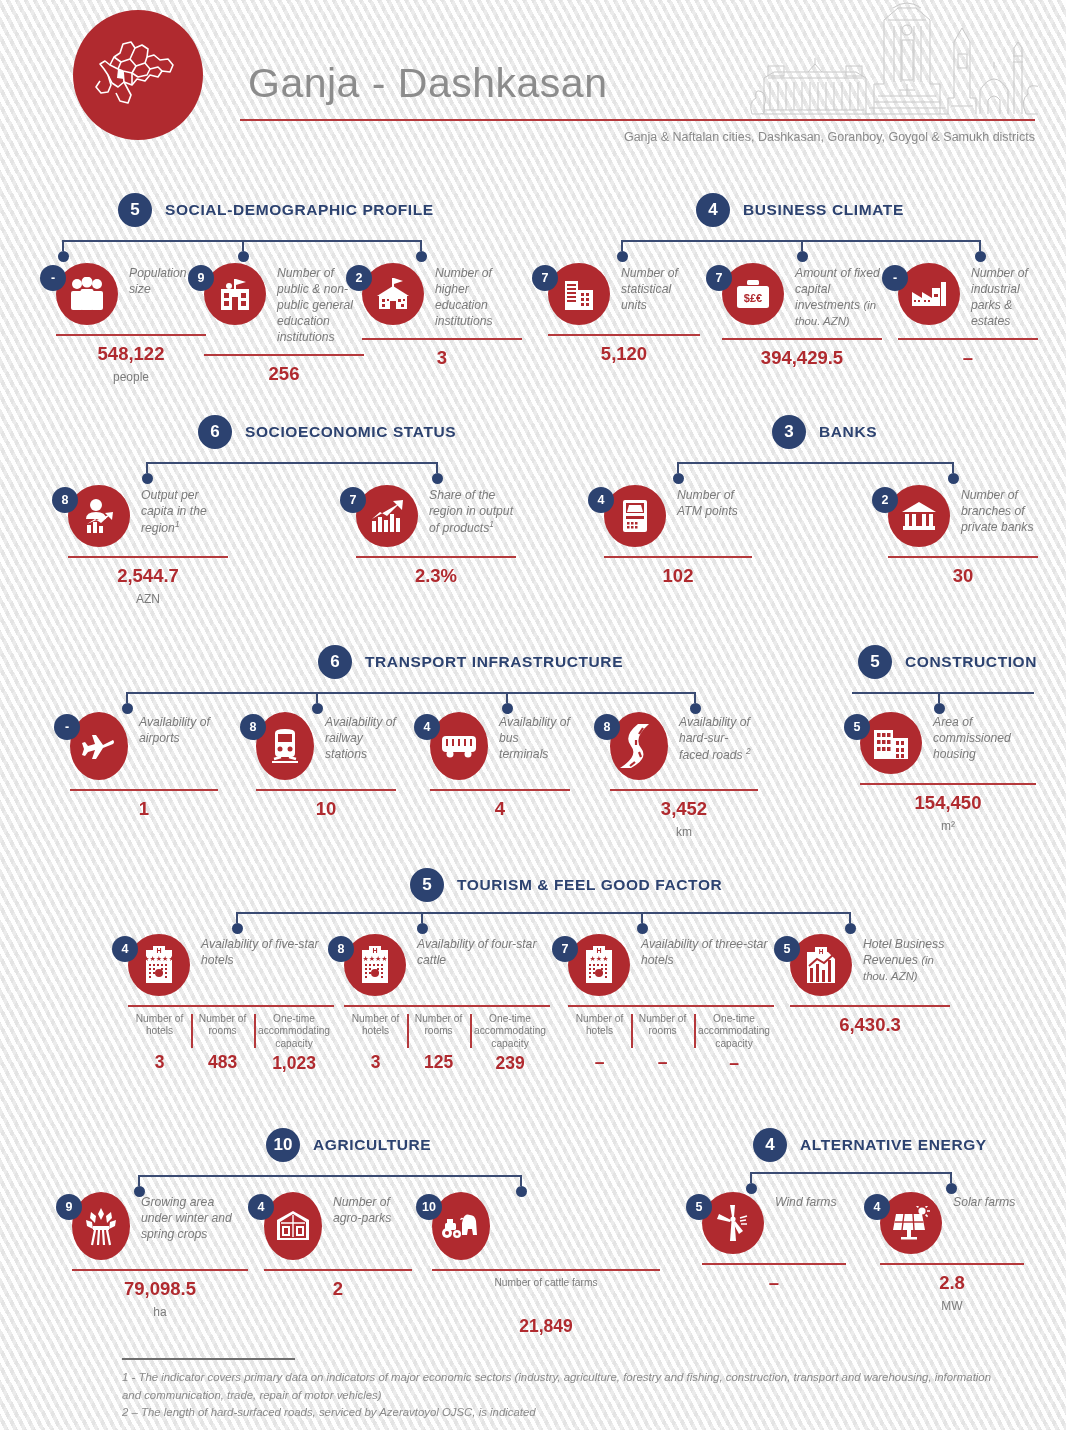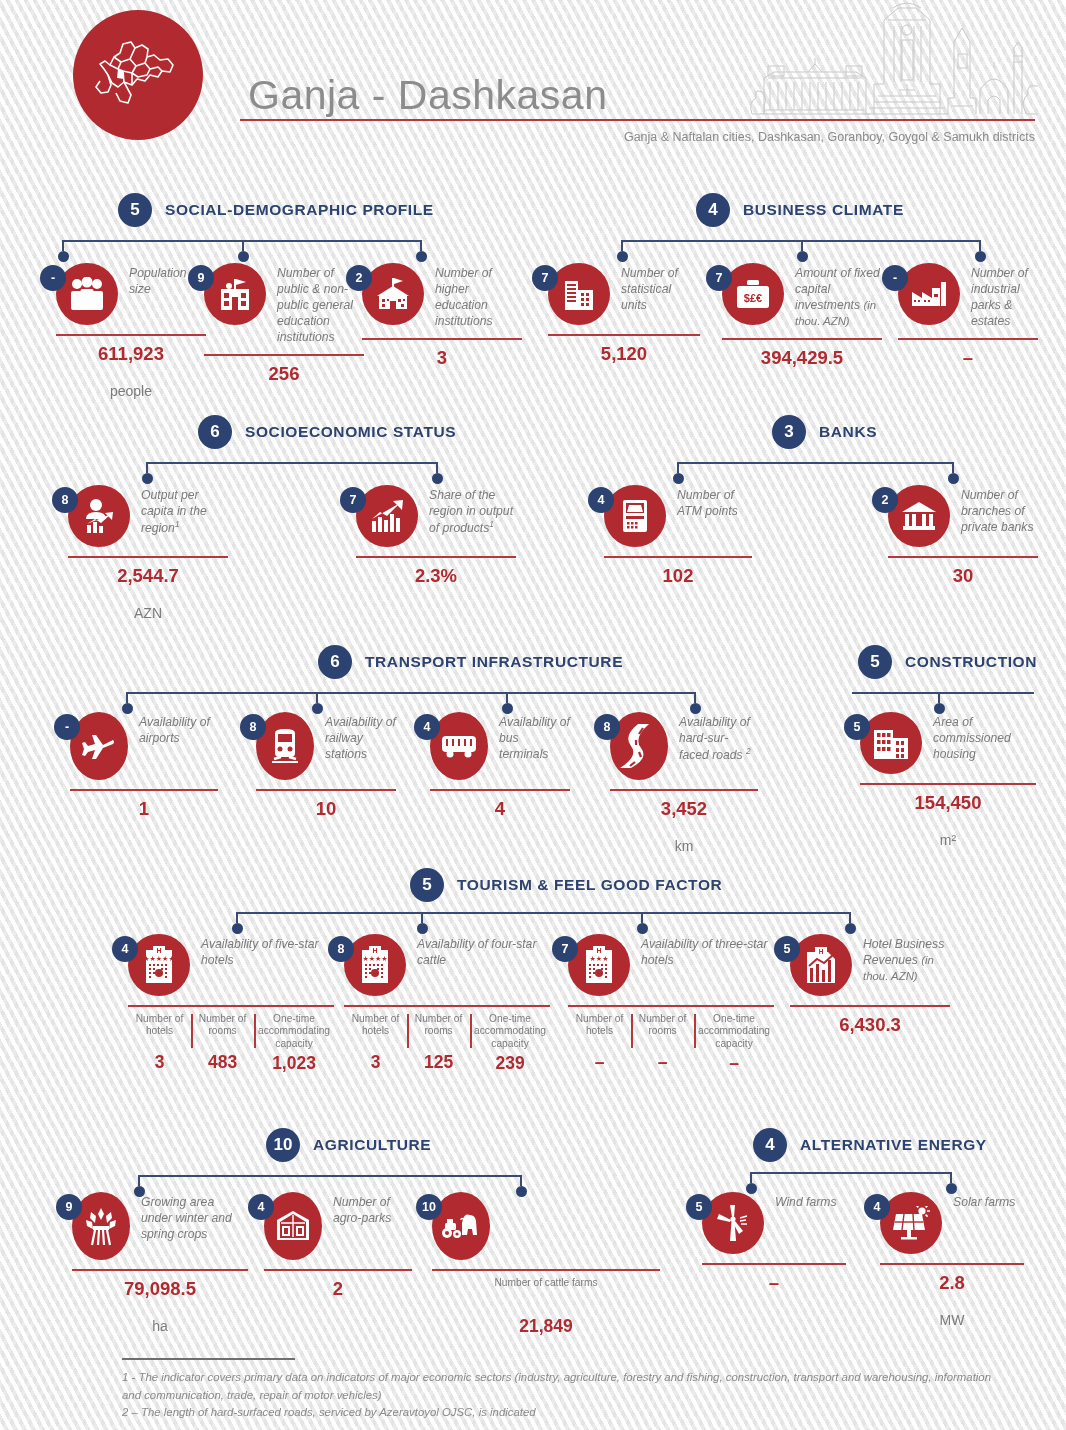--- a/index.html
+++ b/index.html
@@ -30,21 +30,20 @@
   .map-badge {
     position: absolute; left: 73px; top: 10px;
     width: 130px; height: 130px; border-radius: 50%;
     background: var(--red);
     display: flex; align-items: center; justify-content: center;
   }
   .title {
     position: absolute; left: 248px; top: 60px;
     font-size: 41px; color: #8c8c8c; font-weight: 400; letter-spacing: .5px;
     white-space: nowrap;
-    margin-top: 12px;
   }
   .title-rule {
     position: absolute; left: 240px; top: 119px; width: 795px;
     height: 2px; background: var(--red-line);
   }
   .subtitle {
     position: absolute; right: 31px; top: 130px;
     font-size: 12.5px; color: #8a8a8a; white-space: nowrap;
   }
   .skyline { position: absolute; right: 28px; top: 2px; }
@@ -91,21 +90,21 @@
   .m-label {
     font-size: 12.2px; color: var(--gray-text); line-height: 1.32;
     margin-left: 11px; padding-top: 2px; font-style: italic;
   }
   .m-label .unit-note { font-size: 11.4px; }
   .m-rule { height: 2px; background: var(--red-line); margin-top: 9px; }
   .m-value {
     font-size: 18.5px; font-weight: bold; color: var(--red);
     text-align: center; margin-top: 7px;
   }
-  .m-unit { font-size: 14px; color: var(--gray-text); text-align: center; margin-top: 18px; }
+  .m-unit { font-size: 12px; color: var(--gray-text); text-align: center; margin-top: 5px; }
   sup { font-size: .68em; vertical-align: super; }
 
   
   .subtable { display: flex; margin-top: 6px; }
   .subcol { flex: 1; text-align: center; position: relative; padding: 0 4px; }
   .subcol + .subcol::before {
     content: ""; position: absolute; left: 0; top: 1px;
     width: 2px; height: 34px; background: var(--red-line);
   }
   .sub-h { font-size: 10.2px; color: var(--gray-text); line-height: 1.22; min-height: 36px; }
@@ -213,21 +212,21 @@
           <rect x="3" y="14" width="12" height="19" rx="2"></rect>
         <circle cx="19" cy="5" r="5.5"></circle>
           <rect x="12.5" y="12" width="13" height="21" rx="2"></rect>
         <circle cx="29" cy="7" r="5"></circle>
           <rect x="23" y="14" width="12" height="19" rx="2"></rect>
       </svg>
     </div>
     <div class="m-label">Population size</div>
   </div>
   <div class="m-rule"></div>
-  <div class="m-value">611,923</div>
+  <div class="m-value">548,122</div>
   <div class="m-unit">people</div>
 </div>
 
 <div class="metric" style="left:204px; top:263px; width:160px;">
   <div class="metric-top">
     <div class="circle">
       <div class="mini-badge">9</div>
       <svg width="36" height="34" viewBox="0 0 36 34" fill="#fff">
         <rect x="4" y="12" width="28" height="21"></rect>
         <rect x="15" y="20" width="6" height="13" fill="#b02a2f"></rect>

